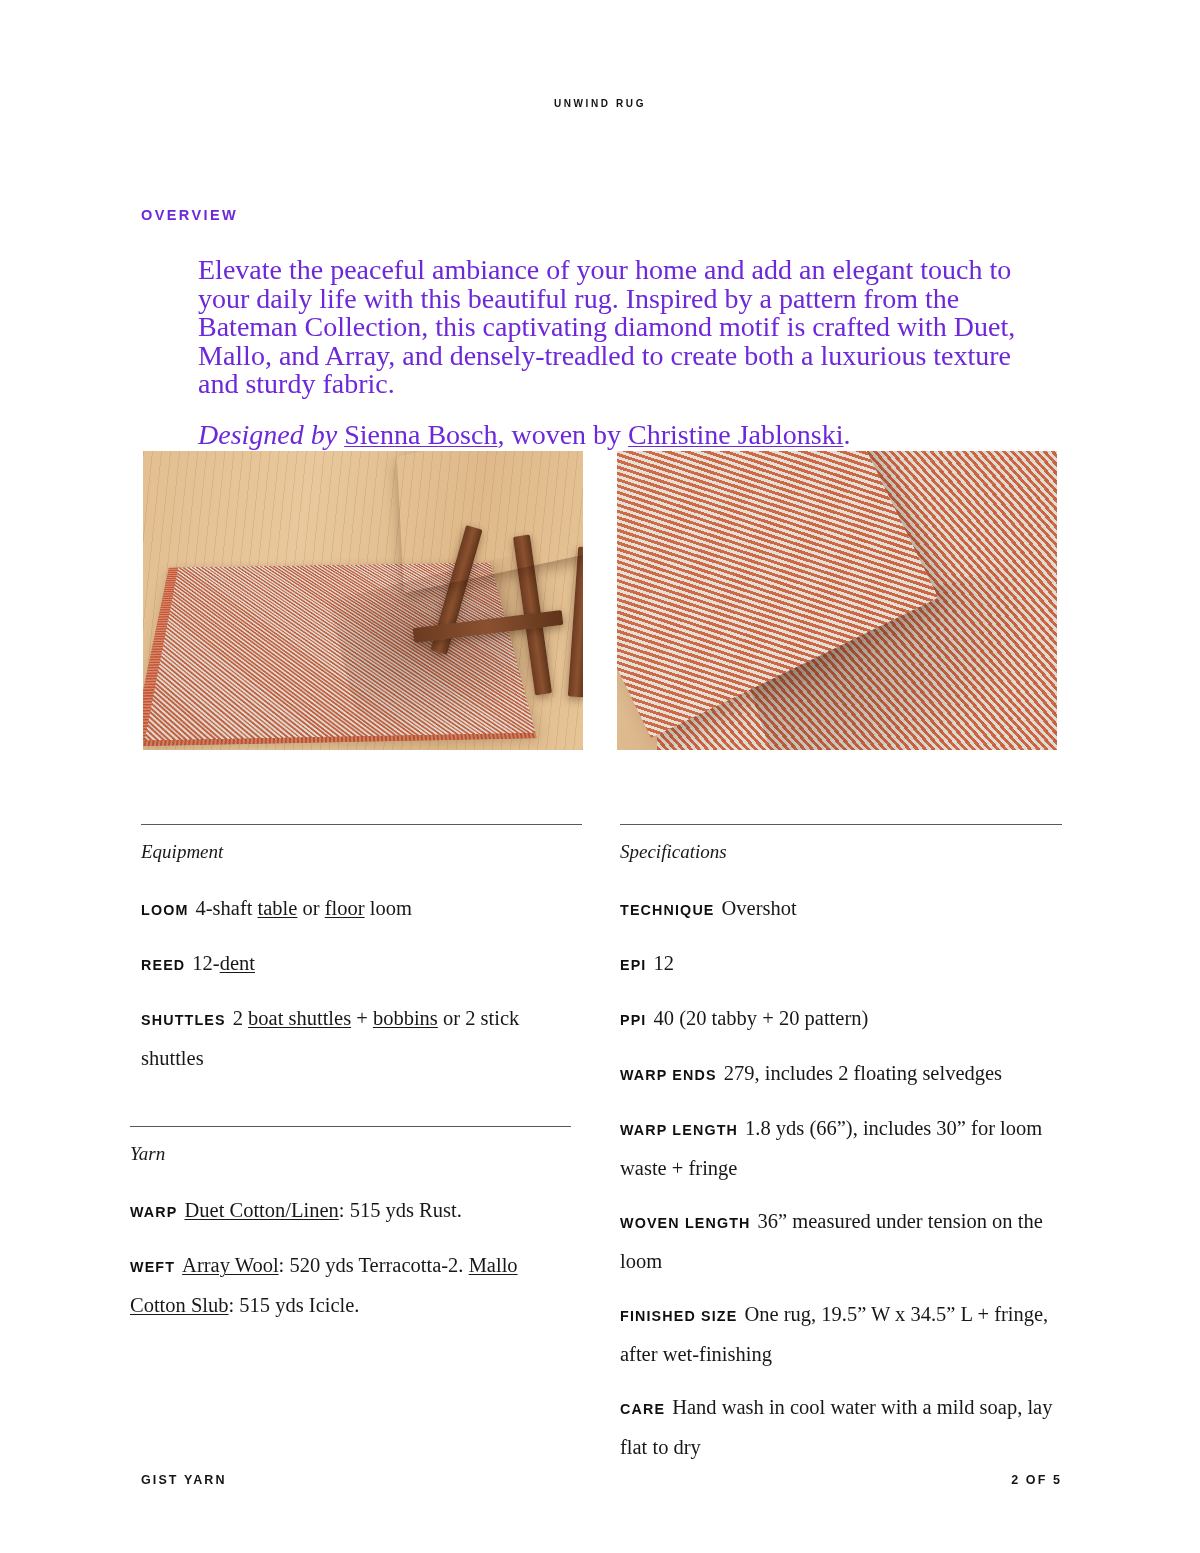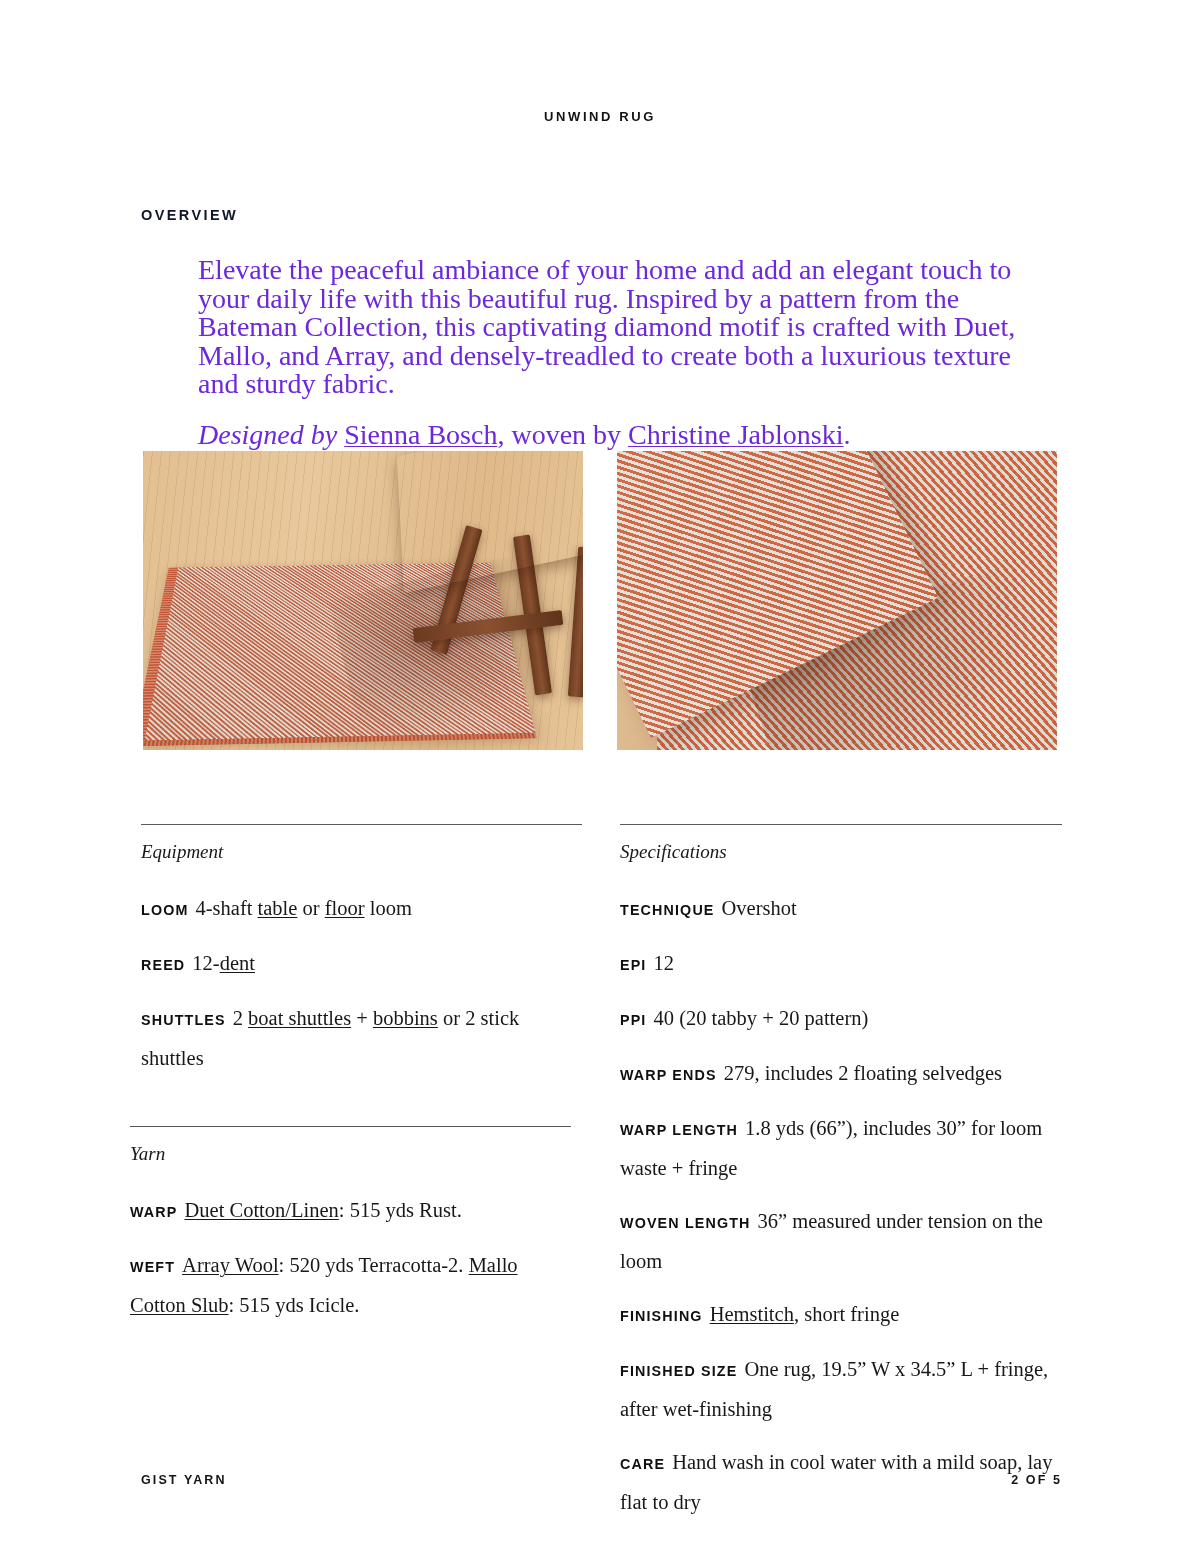--- a/index.html
+++ b/index.html
@@ -26,36 +26,35 @@
 
   
   .doc-title {
     position: absolute;
     top: 98px;
     left: 0;
     width: 1200px;
     text-align: center;
     font-family: "Liberation Sans", "DejaVu Sans", sans-serif;
     font-weight: 700;
-    font-size: 13px;
+    font-size: 10px;
     letter-spacing: 2.6px;
     color: #141414;
-    margin-top: 11px;
   }
 
   
   .section-heading {
     position: absolute;
     left: 141px;
     top: 207px;
     font-family: "Liberation Sans", "DejaVu Sans", sans-serif;
     font-weight: 700;
     font-size: 14.5px;
     letter-spacing: 2.4px;
-    color: #0f172a;
+    color: #6d28d9;
   }
 
   .overview-body {
     position: absolute;
     left: 198px;
     top: 256px;
     width: 822px;
   }
 
   .overview-body p {
@@ -372,21 +371,20 @@
   <div class="col-right">
     <div class="rule"></div>
     <div class="block-title">Specifications</div>
     <div class="spec-list">
         <div class="spec-item"><span class="spec-label">TECHNIQUE</span><span>Overshot</span></div>
         <div class="spec-item"><span class="spec-label">EPI</span><span>12</span></div>
         <div class="spec-item"><span class="spec-label">PPI</span><span>40 (20 tabby + 20 pattern)</span></div>
         <div class="spec-item"><span class="spec-label">WARP ENDS</span><span>279, includes 2 floating selvedges</span></div>
         <div class="spec-item"><span class="spec-label">WARP LENGTH</span><span>1.8 yds (66”), includes 30” for loom waste + fringe</span></div>
         <div class="spec-item"><span class="spec-label">WOVEN LENGTH</span><span>36” measured under tension on the loom</span></div>
-        <div class="spec-item"><span class="spec-label">FINISHING</span><a class="ulink" href="#">Hemstitch</a><span>, short fringe</span></div>
         <div class="spec-item"><span class="spec-label">FINISHED SIZE</span><span>One rug, 19.5” W x 34.5” L + fringe, after wet-finishing</span></div>
         <div class="spec-item"><span class="spec-label">CARE</span><span>Hand wash in cool water with a mild soap, lay flat to dry</span></div>
       </div>
   </div>
 
   <div class="footer">
     <span>GIST YARN</span>
     <span>2 OF 5</span>
   </div>
 

